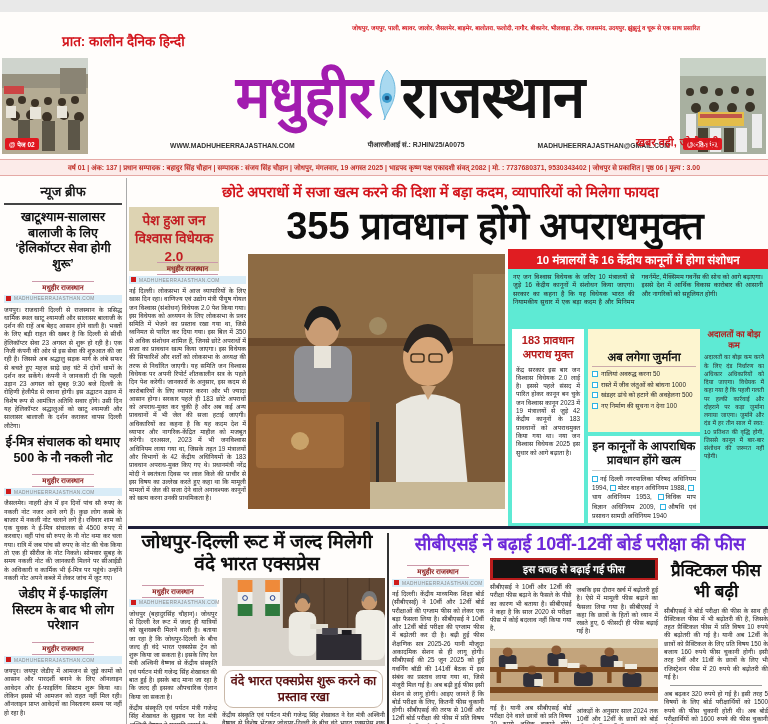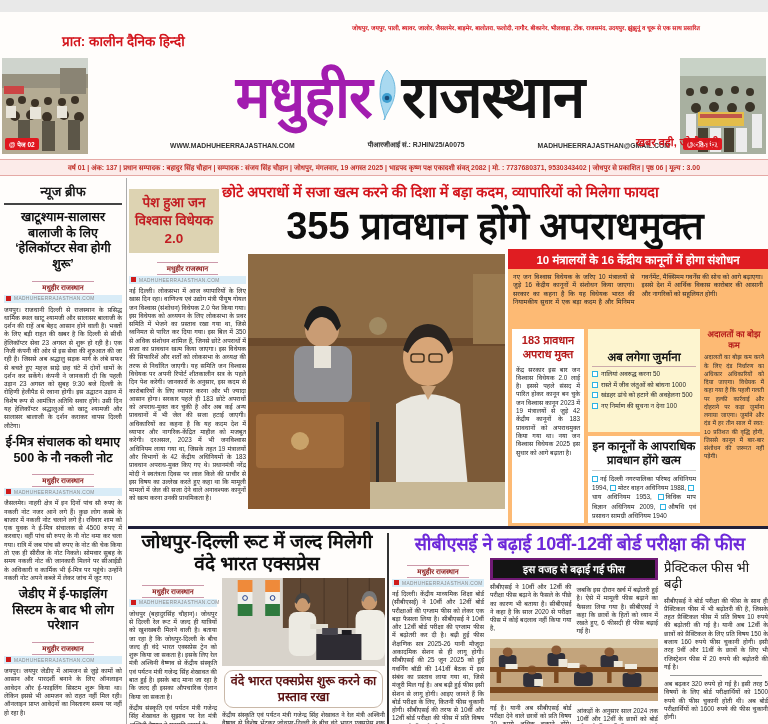--- a/index.html
+++ b/index.html
@@ -27,27 +27,27 @@
   .sidebar{position:absolute;left:0;top:166px;width:127px;height:558px;border-right:1px solid #aaa;padding:2px 4px;overflow:hidden;}
   .sb-header{font-size:13px;font-weight:bold;text-align:center;padding:2px 0 3px;border-bottom:2px solid #444;margin-bottom:3px;}
   .sb-title{font-size:12.5px;font-weight:bold;text-align:center;line-height:1.25;margin:5px 0 3px;color:#111;}
   .byline{ text-align:center;margin:2px 0 1px; }
   .byline .nm{display:inline-block;font-size:7px;font-weight:bold;color:#8d1d1d;border-top:1px solid #c9a; border-bottom:1px solid #c9a;padding:1px 10px;}
   .srcbar{position:relative;background:#d9ecf7;margin:1px 0 3px;padding:1.5px 2px 1.5px 10px;font-size:4.8px;color:#8a8a8a;letter-spacing:.4px;text-align:left;}
   .srcbar .sq{position:absolute;left:2px;top:1px;width:5px;height:5px;background:#cf1b1b;}
   .bodytx{font-size:6.3px;line-height:1.32;text-align:justify;color:#262626;}
   .bodytx + .bodytx{margin-top:3px;}
   
-  .kicker-box{position:absolute;left:129px;top:177px;width:90px;height:64px;background:#ddd3b2;color:#c21d22;font-weight:bold;font-size:13.5px;text-align:center;line-height:1.35;padding-top:5px;}
+  .kicker-box{position:absolute;left:129px;top:195px;width:90px;height:64px;background:#ddd3b2;color:#c21d22;font-weight:bold;font-size:13.5px;text-align:center;line-height:1.35;padding-top:5px;}
   .kicker-line{position:absolute;left:222px;top:169px;width:546px;text-align:left;color:#d3151c;font-weight:bold;font-size:14.5px;white-space:nowrap;}
   .lead-headline{position:absolute;left:222px;top:186px;width:546px;text-align:center;font-size:38px;font-weight:bold;color:#0e0e0e;white-space:nowrap;}
   .lead-col{position:absolute;left:129px;top:243px;width:117px;height:270px;overflow:hidden;}
   .lead-photo{position:absolute;left:248px;top:242px;width:257px;height:255px;overflow:hidden;background:#7c5a38;}
   
-  .panel{position:absolute;left:508px;top:237px;width:260px;height:277px;background:#fdba74;overflow:hidden;}
+  .panel{position:absolute;left:508px;top:237px;width:260px;height:277px;background:#5eead4;overflow:hidden;}
   .panel-banner{background:#e01d22;color:#fff;font-size:11.5px;font-weight:bold;text-align:center;padding:2.5px 0;}
   .panel-intro{font-size:6.4px;line-height:1.32;text-align:justify;color:#262626;column-count:2;column-gap:7px;padding:4px 5px;height:58px;}
   .panel-grid{display:flex;gap:4px;padding:2px 4px;}
   .pg-a{width:72px;background:#fff;padding:4px 4px;height:194px;overflow:hidden;}
   .pg-a .t{color:#b51a1a;font-size:11px;font-weight:bold;text-align:center;line-height:1.3;margin-bottom:4px;}
   .pg-b{flex:1;display:flex;flex-direction:column;gap:4px;height:194px;overflow:hidden;}
   .box-fine{background:#fdf5d0;padding:20px 4px;}
   .box-fine .t{font-size:11.5px;font-weight:bold;text-align:center;border-bottom:1px solid #caa;padding-bottom:2px;margin-bottom:3px;color:#161616;}
   .fitem{display:flex;align-items:flex-start;gap:3px;margin:2.5px 0;font-size:6.4px;line-height:1.25;color:#262626;}
   .cb{flex:0 0 auto;width:6px;height:6px;border:1.3px solid #2fb3e2;background:#fff;margin-top:1px;display:inline-block;}
@@ -69,26 +69,26 @@
   .vande .rc{flex:1;}
   .vphoto{width:100%;height:88px;background:#d8d3cb;overflow:hidden;}
   .subbox{border:1px solid #c9b8a8;border-radius:9px;margin:4px 2px 3px;padding:2px 4px;text-align:center;font-size:12.5px;font-weight:bold;color:#5d1414;line-height:1.3;background:#fff;}
   
   .cbse{position:absolute;left:392px;top:519px;width:376px;height:205px;overflow:hidden;}
   .cbse .hl{font-size:18px;font-weight:bold;text-align:center;white-space:nowrap;color:#6d28d9;margin-bottom:3px;}
   .cbse .cols{display:flex;gap:6px;}
   .cbse .c1{width:92px;}
   .cbse .c2{flex:1;}
   .cbse .c3{width:104px;}
-  .bannerwrap{background:#701a75;padding:2px 3px;margin-bottom:3px;}
+  .bannerwrap{background:#b91c1c;padding:2px 3px;margin-bottom:3px;}
   .blackbanner{background:#141414;color:#fff;font-size:10.5px;font-weight:bold;text-align:center;padding:2px 0;}
   .mini2{display:flex;gap:5px;}
   .mini2 .bodytx{flex:1;}
   .cphoto{width:100%;height:62px;background:#c3a47c;margin:3px 0;overflow:hidden;}
-  .c3 .t{font-size:13px;font-weight:normal;line-height:1.25;margin:2px 0 4px;color:#101010;}
+  .c3 .t{font-size:17px;font-weight:bold;text-align:center;line-height:1.25;margin:2px 0 4px;color:#101010;}
   .thin-rule{border:none;border-top:1px solid #999;margin:4px 6px;}
   svg{display:block;width:100%;height:100%;}
 </style>
 </head>
 <body>
 
 <div class="page">
 
   <div class="edition-label">प्रात: कालीन दैनिक हिन्दी</div>
   <div class="cities-line">जोधपुर, जयपुर, पाली, ब्यावर, जालोर, जैसलमेर, बाड़मेर, बालोतरा, फलोदी, नागौर, बीकानेर, भीलवाड़ा, टोंक, राजसमंद, उदयपुर, झुंझुनूं व चूरू से एक साथ प्रसारित</div>

